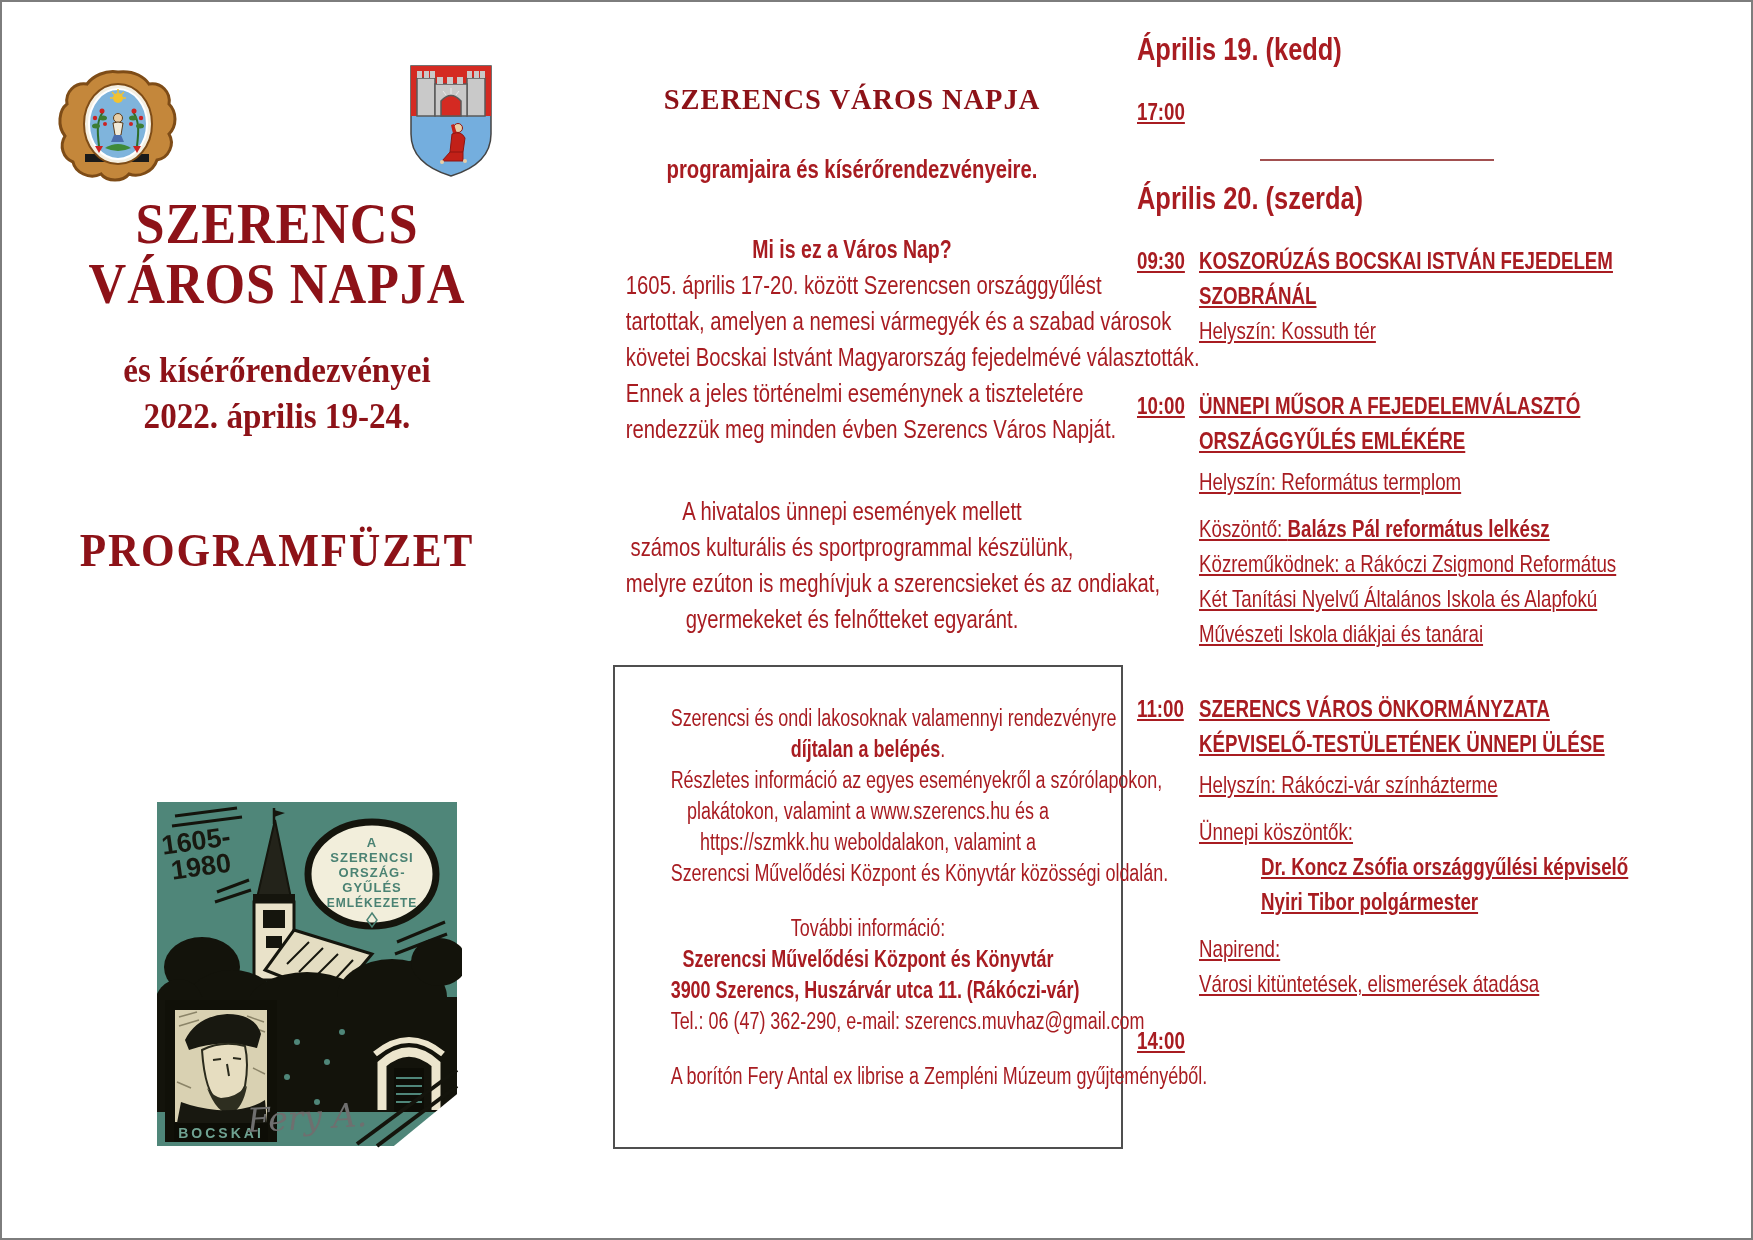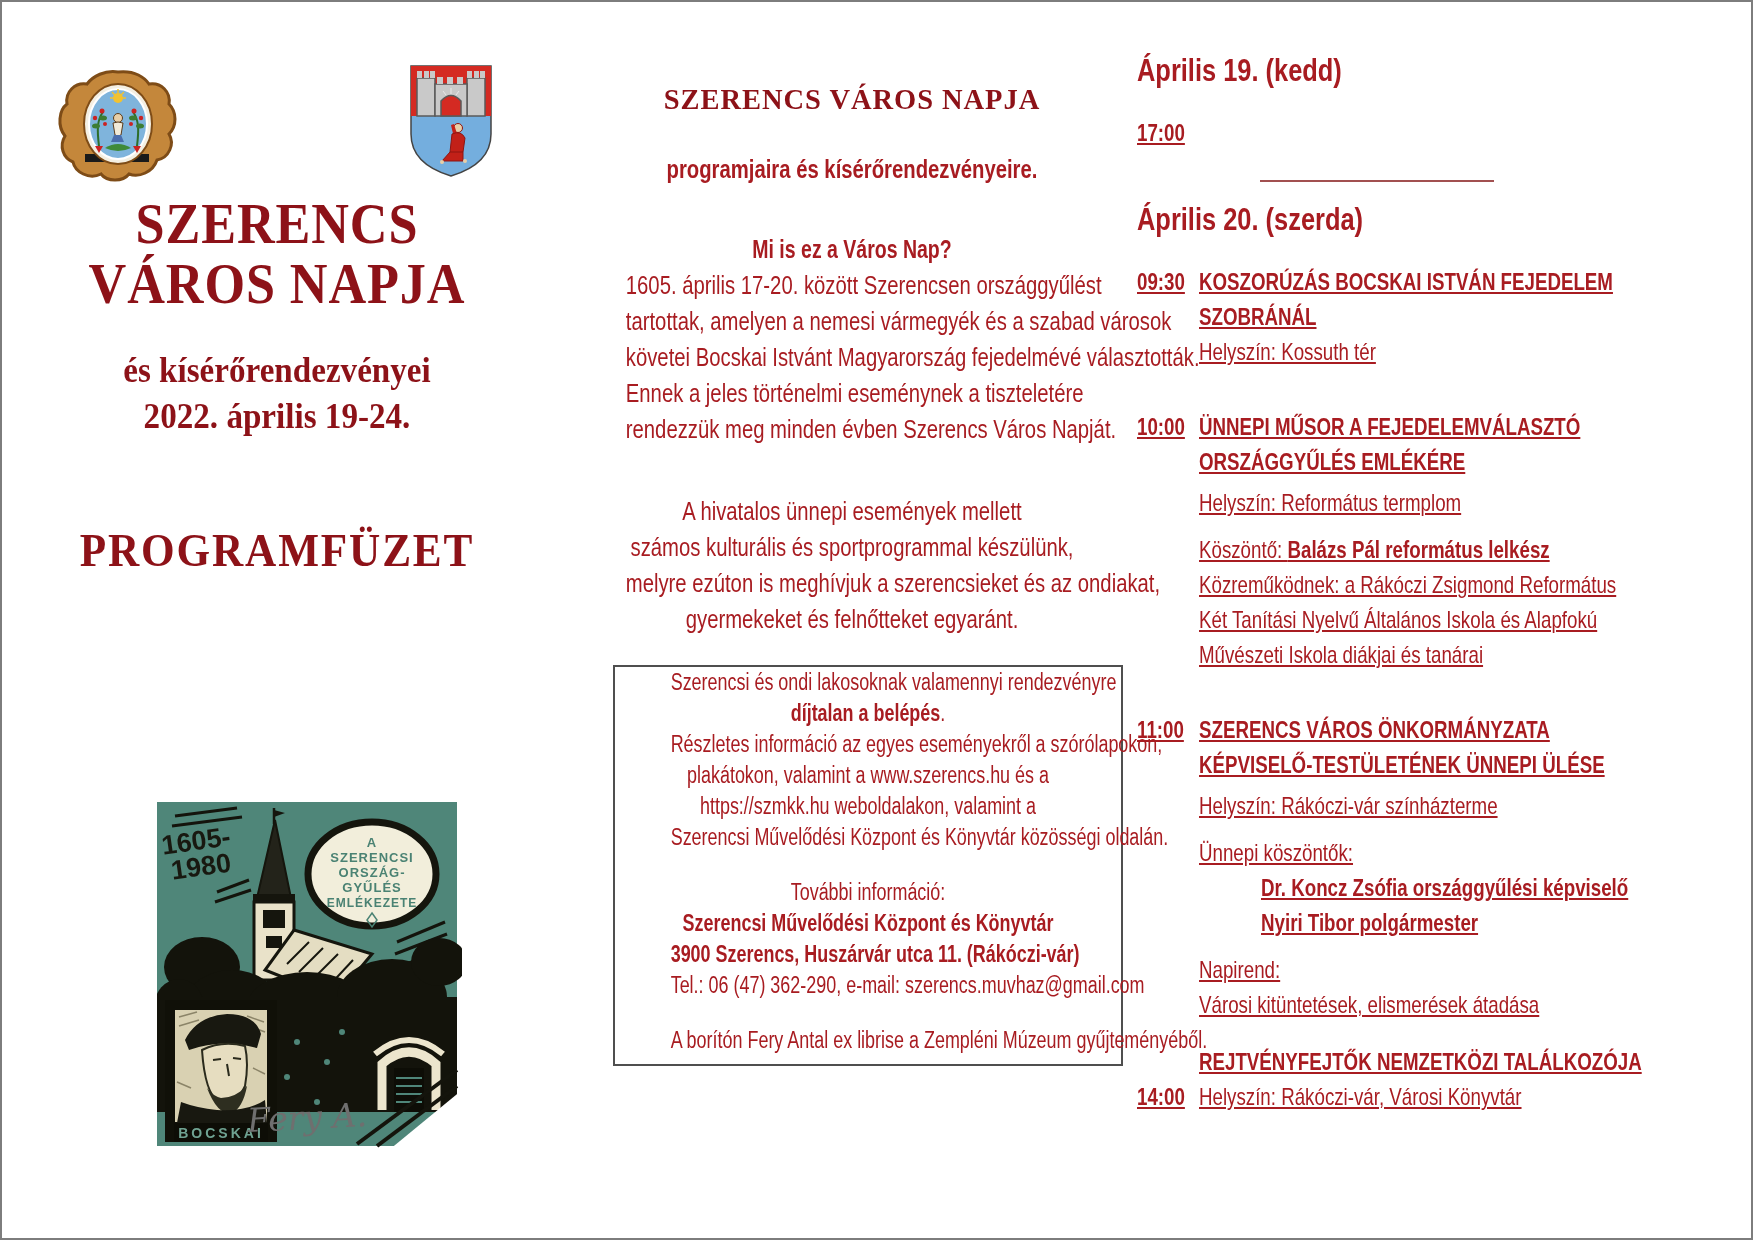--- a/index.html
+++ b/index.html
@@ -37,27 +37,27 @@
   .center { position:absolute; left:560px; top:40px; width:580px; text-align:center;
     color:var(--sans_red,#a81c21); }
   .c-intro .ln { font-size:26px; line-height:38px; }
   .c-title { margin-top:40px; font-family:"Liberation Serif","DejaVu Serif",serif;
     font-weight:bold; font-size:30px; letter-spacing:1px; color:var(--serif_red,#8d1218);
     transform:scaleX(0.95); transform-origin:50% 0; }
   .c-tail { margin-top:38px; font-size:26px; font-weight:bold; }
   .c-h { margin-top:46px; font-size:25px; font-weight:bold; line-height:36px; }
   .c-par .ln { font-size:26px; line-height:36px; }
   .c-par.p2 { margin-top:46px; }
-  .info-box { box-sizing:border-box; margin:28px 0 0 51px; width:510px; height:401px;
-    border:2px solid var(--box_border,#555555); }
+  .info-box { box-sizing:border-box; margin:28px 0 0 51px; width:510px; height:484px;
+    border:2px solid var(--box_border,#555555); padding-top:36px; }
   .info-box .ln { font-size:23px; line-height:31px; }
   .gap24 { height:24px; }
 
   
-  .sched { position:absolute; left:1135px; top:30px; width:600px; color:var(--sans_red,#a81c21);margin-top:21px; }
+  .sched { position:absolute; left:1135px; top:30px; width:600px; color:var(--sans_red,#a81c21); }
   .day-h { font-size:31px; font-weight:bold; line-height:36px; transform:scaleX(0.82); transform-origin:0 0; }
   .event { display:flex; margin-top:26px;text-decoration:underline; }
   .event.mt40 { margin-top:40px; }
   .event.mt22 { margin-top:22px;align-items:flex-end; }
   .time { flex:none; width:62px; font-weight:bold; font-size:24px; line-height:35px; }
   .ebody { flex:1; min-width:0; }
   .tl { font-weight:bold; font-size:24px; line-height:35px; }
   .dl { font-size:24px; line-height:35px; }
   .loc { margin-top:6px; }
   .sub { margin-top:12px; }
@@ -344,20 +344,16 @@
         <div class="dl sub nw condL">Ünnepi köszöntők:</div>
         <div class="greeter nw condL">Dr. Koncz Zsófia országgyűlési képviselő</div>
         <div class="greeter nw condL">Nyiri Tibor polgármester</div>
         <div class="dl sub nw condL">Napirend:</div>
         <div class="dl nw condL">Városi kitüntetések, elismerések átadása</div>
       </div>
     </div>
 
     <div class="event mt22">
       <div class="time nw condL">14:00</div>
-      <div class="ebody">
-        <div class="tl nw condL">REJTVÉNYFEJTŐK NEMZETKÖZI TALÁLKOZÓJA</div>
-        <div class="dl nw condL">Helyszín: Rákóczi-vár, Városi Könyvtár</div>
-      </div>
     </div>
 
   </div>
 </div>
 
 </body></html>

